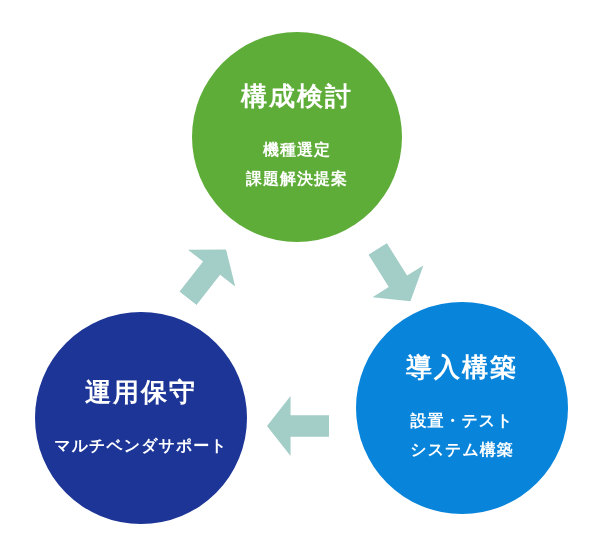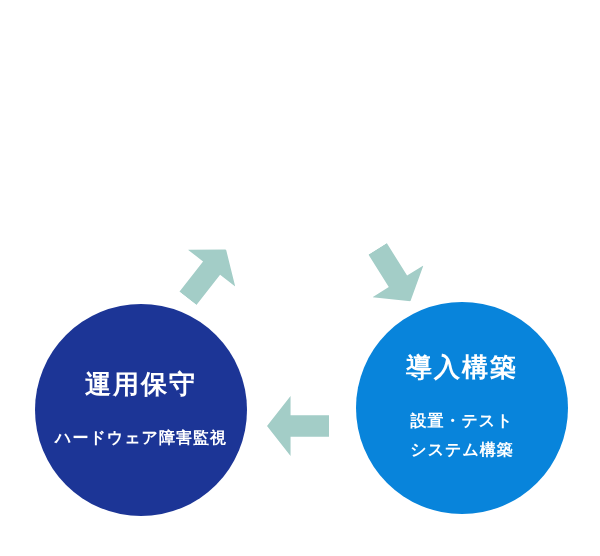--- a/index.html
+++ b/index.html
@@ -35,50 +35,57 @@
   }
   .node-item {
     font-size: 16px;
     font-weight: 600;
     letter-spacing: 1px;
     line-height: 29px;
     white-space: nowrap;
   }
   #node-plan    { left: 192px; top: 32px;  width: 210px; height: 210px; }
   #node-build   { left: 356px; top: 302px; width: 212px; height: 212px; }
-  #node-operate { left: 35px;  top: 304px; width: 212px; height: 212px; }
+  #node-operate { left: 35px;  top: 312px; width: 212px; height: 212px; }
 
   .arrow {
     position: absolute;
     width: 62px;
     height: 60px;
     clip-path: polygon(0 32%, 62% 32%, 62% 0, 100% 50%, 62% 100%, 62% 68%, 0 68%);
   }
   #arrow-plan-build    { left: 363px; top: 245px; transform: rotate(58deg); }
   #arrow-build-operate { left: 267px; top: 396px; transform: rotate(180deg); }
   #arrow-operate-plan  { left: 176px; top: 244px; transform: rotate(-52deg); }
 </style>
 </head>
 <body>
 
 <div class="stage">
 
+  <div class="node" id="node-plan" style="background: rgb(94, 173, 57);">
+    <div class="node-title">構成検討</div>
+    <div class="node-items">
+      <div class="node-item">機種選定</div>
+      <div class="node-item">課題解決提案</div>
+    </div>
+  </div>
 
   <div class="node" id="node-build" style="background: rgb(8, 132, 219);">
     <div class="node-title">導入構築</div>
     <div class="node-items">
       <div class="node-item">設置・テスト</div>
       <div class="node-item">システム構築</div>
     </div>
   </div>
 
   <div class="node" id="node-operate" style="background: rgb(28, 53, 150);">
     <div class="node-title">運用保守</div>
     <div class="node-items">
-      <div class="node-item">ハードウェア障害監視</div>
+      <div class="node-item">マルチベンダサポート</div>
     </div>
   </div>
 
   <div class="arrow" id="arrow-plan-build" style="background: rgb(163, 205, 199);"></div>
 
   <div class="arrow" id="arrow-build-operate" style="background: rgb(163, 205, 199);"></div>
 
   <div class="arrow" id="arrow-operate-plan" style="background: rgb(163, 205, 199);"></div>
 
 </div>

